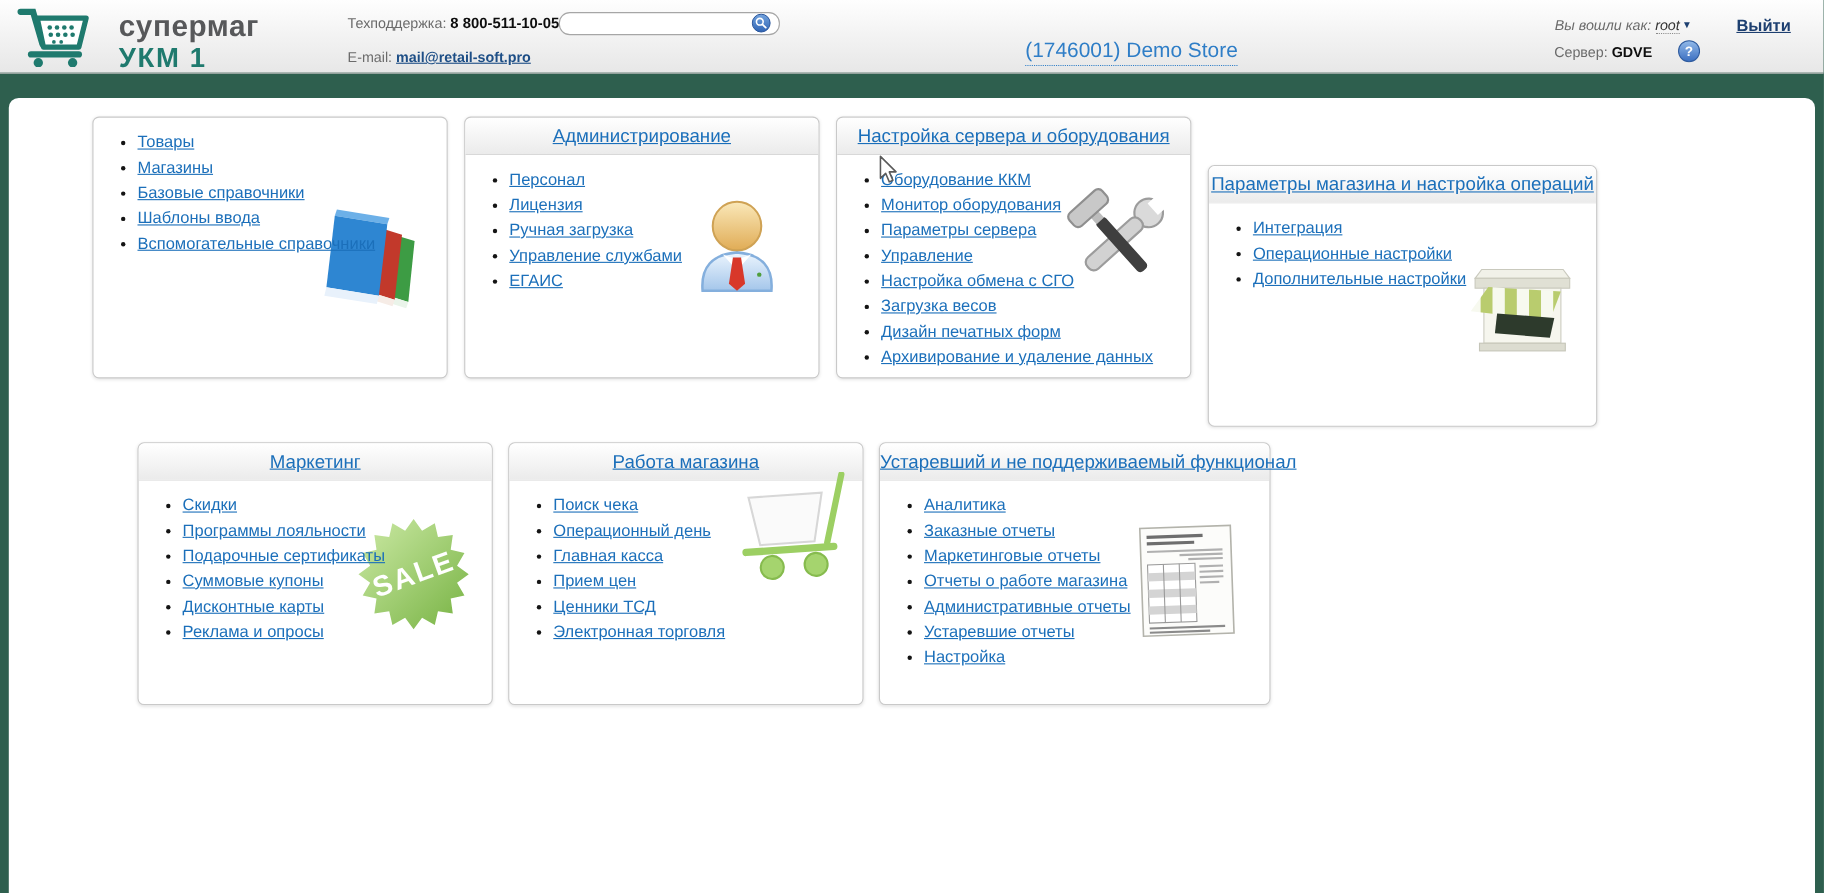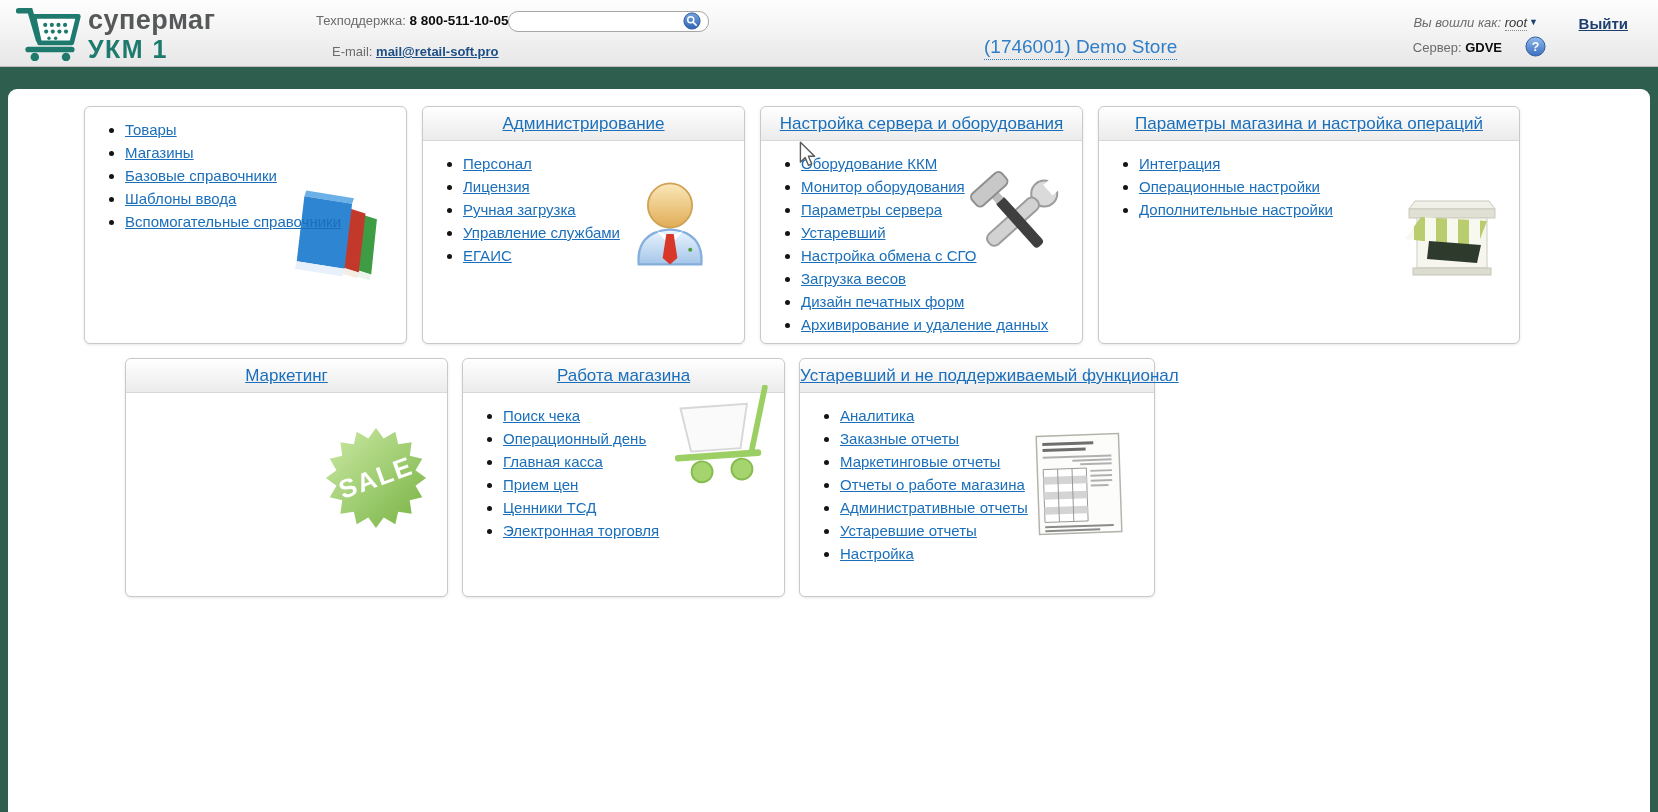--- a/index.html
+++ b/index.html
@@ -1,49 +1,49 @@
 <!DOCTYPE html>
 <html><head>
 <meta charset="utf-8">
 <style>
   html,body{margin:0;padding:0;}
   body{font-family:"Liberation Sans","DejaVu Sans",sans-serif;background:#2e5f4e;}
   .page{position:relative;width:1658px;height:812px;background:#2e5f4e;overflow:hidden;}
 
   
   .topbar{position:relative;height:66px;background:linear-gradient(#fefefe,#e7e7e7);border-bottom:1px solid #bfbfbf;z-index:3;}
-  .logo{position:absolute;left:14px;top:4px;display:flex;align-items:center;gap:4px;}
+  .logo{position:absolute;left:14px;top:4px;display:flex;align-items:flex-end;gap:24px;}
   .logo-text{display:flex;flex-direction:column;line-height:1;}
   .logo-line1{font-size:27px;font-weight:bold;color:#57585a;letter-spacing:.5px;}
   .logo-line2{font-size:25px;font-weight:bold;color:#1f7a6e;letter-spacing:1.5px;margin-top:3px;}
   .support{position:absolute;left:316px;top:13px;font-size:13px;color:#6b6b6b;}
   .support b{color:#0d0d0d;font-size:13.5px;}
-  .emailrow{position:absolute;left:316px;top:44px;font-size:13px;color:#6b6b6b;margin-left:16px;}
+  .emailrow{position:absolute;left:316px;top:44px;font-size:13px;color:#6b6b6b;}
   .emailrow a{color:#1d4e86;text-decoration:underline;font-weight:bold;}
   .search-wrap{position:absolute;left:508px;top:11px;width:193px;height:21px;}
   .search-input{width:168px;height:17px;border:1px solid #a6a6a6;border-radius:10px;padding:1px 22px 1px 9px;font-size:13px;outline:none;background:#fff;}
   .search-btn{position:absolute;right:0px;top:1px;border:none;background:transparent;padding:0;cursor:pointer;line-height:0;}
-  .store-title{position:absolute;left:984px;top:36px;font-size:19px;color:#2f7ec7;text-decoration:none;border-bottom:1px dotted #2f7ec7;padding-bottom:1px;}
+  .store-title{position:absolute;left:932px;top:36px;font-size:19px;color:#2f7ec7;text-decoration:none;border-bottom:1px dotted #2f7ec7;padding-bottom:1px;}
   .login-line{position:absolute;top:15px;right:120px;font-size:13px;color:#6b6b6b;white-space:nowrap;font-style:italic;}
   .login-user{color:#333;text-decoration:none;border-bottom:1px dotted #8a8a8a;}
   .login-caret{color:#1d3f70;font-size:9px;vertical-align:2px;margin-left:2px;}
   .logout-link{position:absolute;top:15px;right:30px;font-size:15px;color:#1d3f70;text-decoration:underline;font-weight:bold;}
   .server-line{position:absolute;top:40px;right:156px;font-size:13px;color:#6b6b6b;white-space:nowrap;}
   .server-line b{color:#0d0d0d;}
   .help-btn{position:absolute;top:36px;right:112px;border:none;background:transparent;padding:0;cursor:pointer;line-height:0;}
 
   
   .panel{position:relative;margin:22px 8px 0 8px;background:#ffffff;border-radius:9px 9px 0 0;height:724px;z-index:2;}
   .row{display:flex;align-items:flex-start;}
   .row1{padding:17px 0 0 76px;gap:15px;}
   .row2{padding:14px 0 0 117px;gap:14px;}
   .card{position:relative;width:323px;background:#fff;border:1px solid #c9c9c9;border-radius:6px;box-shadow:0 1px 3px rgba(0,0,0,.10);box-sizing:border-box;}
   .row1 .card{height:238px;}
   .row2 .card{height:239px;}
-  .card.w354{width:422px;}
+  .card.w354{width:354px;margin-top:44px;}
   .card.w386{width:356px;}
   .card-header{height:33px;background:linear-gradient(#ffffff,#ebebeb);border-bottom:1px solid #d8d8d8;border-radius:6px 6px 0 0;text-align:center;line-height:33px;}
   .card-title{color:#1b6fba;font-size:17px;text-decoration:underline;white-space:nowrap;}
   .card-links{position:relative;z-index:2;margin:11px 0 0 0;padding:0 0 0 40px;list-style:disc;}
   .card-links li{line-height:23px;color:#141414;font-size:15px;}
   .card-links a{color:#1b6fba;text-decoration:underline;}
   .card-icon{position:absolute;z-index:1;line-height:0;}
   .icon-books-icon{right:10px;top:72px;}
   .icon-person-icon{right:28px;top:70px;}
   .icon-tools-icon{right:10px;top:56px;}
@@ -184,21 +184,21 @@
               <circle cx="72" cy="79" r="2.2" fill="#4f9e3c"></circle>
               <circle cx="50" cy="31" r="24" fill="url(#pHead)" stroke="#cfa254" stroke-width="2"></circle>
             </svg></span>
         </section>
         <section class="card">
           <div class="card-header"><a href="#" class="card-title">Настройка сервера и оборудования</a></div>
           <ul class="card-links">
             <li><a href="#">Оборудование ККМ</a></li>
             <li><a href="#">Монитор оборудования</a></li>
             <li><a href="#">Параметры сервера</a></li>
-            <li><a href="#">Устаревший</a></li>
+            <li><a href="#">Управление</a></li>
             <li><a href="#">Настройка обмена с СГО</a></li>
             <li><a href="#">Загрузка весов</a></li>
             <li><a href="#">Дизайн печатных форм</a></li>
             <li><a href="#">Архивирование и удаление данных</a></li>
           </ul>
           <span class="card-icon icon-tools-icon"><svg viewBox="0 0 112 112" width="112" height="112">
               <g transform="rotate(48 56 56)">
                 <circle cx="56" cy="18" r="13" fill="#dadada" stroke="#9c9c9c" stroke-width="2"></circle>
                 <rect x="49" y="-4" width="14" height="17" fill="#ffffff"></rect>
                 <rect x="49" y="28" width="14" height="64" rx="6" fill="#d2d2d2" stroke="#9c9c9c" stroke-width="2"></rect>
@@ -237,20 +237,28 @@
                 <rect x="85" y="30" width="11" height="40" fill="#b9cc6e"></rect>
               </g>
               <polygon points="34,60 86,64 82,82 32,78" fill="#2d3a2c"></polygon>
               <rect x="18" y="87" width="78" height="7" fill="#dcdcd0" stroke="#c5c5b8"></rect>
             </svg></span>
         </section>
       </div>
     <div class="row row2" id="row2">
         <section class="card">
           <div class="card-header"><a href="#" class="card-title">Маркетинг</a></div>
+          <ul class="card-links">
+            <li><a href="#">Скидки</a></li>
+            <li><a href="#">Программы лояльности</a></li>
+            <li><a href="#">Подарочные сертификаты</a></li>
+            <li><a href="#">Суммовые купоны</a></li>
+            <li><a href="#">Дисконтные карты</a></li>
+            <li><a href="#">Реклама и опросы</a></li>
+          </ul>
           <span class="card-icon icon-sale-icon"><svg viewBox="0 0 110 110" width="106" height="106">
               <defs>
                 <linearGradient id="sg" x1="0" y1="0" x2="1" y2="1">
                   <stop offset="0" stop-color="#cdeaa6"></stop>
                   <stop offset="1" stop-color="#76b242"></stop>
                 </linearGradient>
               </defs>
               <polygon points="107,55 96,63 103,75 90,78 92,92 78,90 75,103 63,96 55,107 47,96 35,103 32,90 18,92 20,78 7,75 14,63 3,55 14,47 7,35 20,32 18,18 32,20 35,7 47,14 55,3 63,14 75,7 78,20 92,18 90,32 103,35 96,47" fill="url(#sg)"></polygon>
               <text x="55" y="64" text-anchor="middle" transform="rotate(-20 55 55)" fill="#ffffff" font-size="27" font-weight="bold" letter-spacing="2" font-family="Liberation Sans, sans-serif">SALE</text>
             </svg></span>

